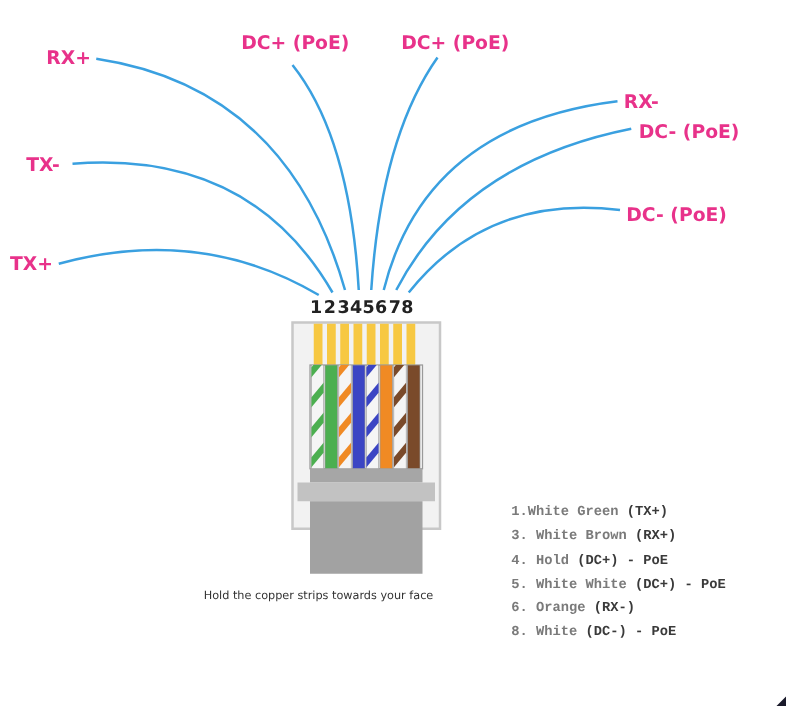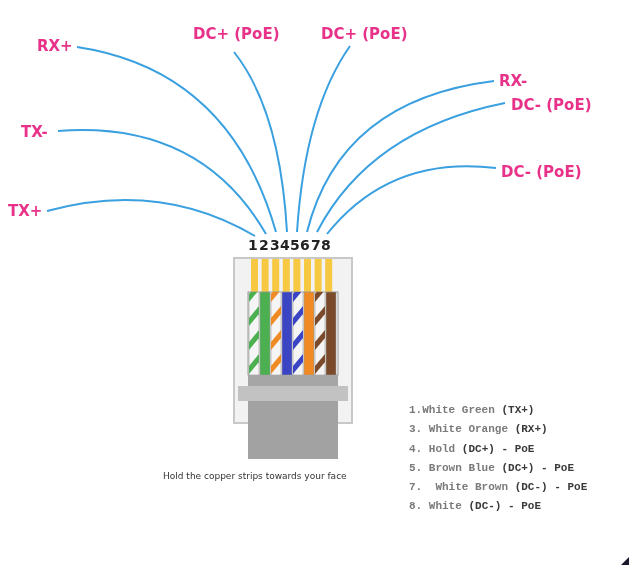--- a/index.html
+++ b/index.html
@@ -142,20 +142,20 @@
     <rect x="248" y="375" width="90" height="11" fill="#a6a6a6"></rect>
     <rect x="238" y="386" width="110" height="15" fill="#c2c2c2"></rect>
     <rect x="248" y="401" width="90" height="58" fill="#a2a2a2"></rect>
   </g>
 
   <text class="caption" x="163" y="479">Hold the copper strips towards your face</text>
 </svg>
 
 <ul id="legend">
   <li><span class="color-name">1.</span><span class="color-name">White Green</span> <span class="signal">(TX+)</span></li>
-  <li><span class="color-name">3.</span> <span class="color-name">White Orange</span> <span class="signal">(RX+)</span></li>
+  <li><span class="color-name">3.</span> <span class="color-name">White Brown</span> <span class="signal">(RX+)</span></li>
   <li><span class="color-name">4.</span> <span class="color-name">Hold</span> <span class="signal">(DC+) - PoE</span></li>
-  <li><span class="color-name">5.</span> <span class="color-name">Brown Blue</span> <span class="signal">(DC+) - PoE</span></li>
-  <li><span class="color-name">7.</span>&nbsp; <span class="color-name">White Brown</span> <span class="signal">(DC-) - PoE</span></li>
+  <li><span class="color-name">5.</span> <span class="color-name">White White</span> <span class="signal">(DC+) - PoE</span></li>
+  <li><span class="color-name">6.</span> <span class="color-name">Orange</span> <span class="signal">(RX-)</span></li>
   <li><span class="color-name">8.</span> <span class="color-name">White</span> <span class="signal">(DC-) - PoE</span></li>
 </ul>
 
 <div class="corner-mark"></div>
 
 </body></html>

